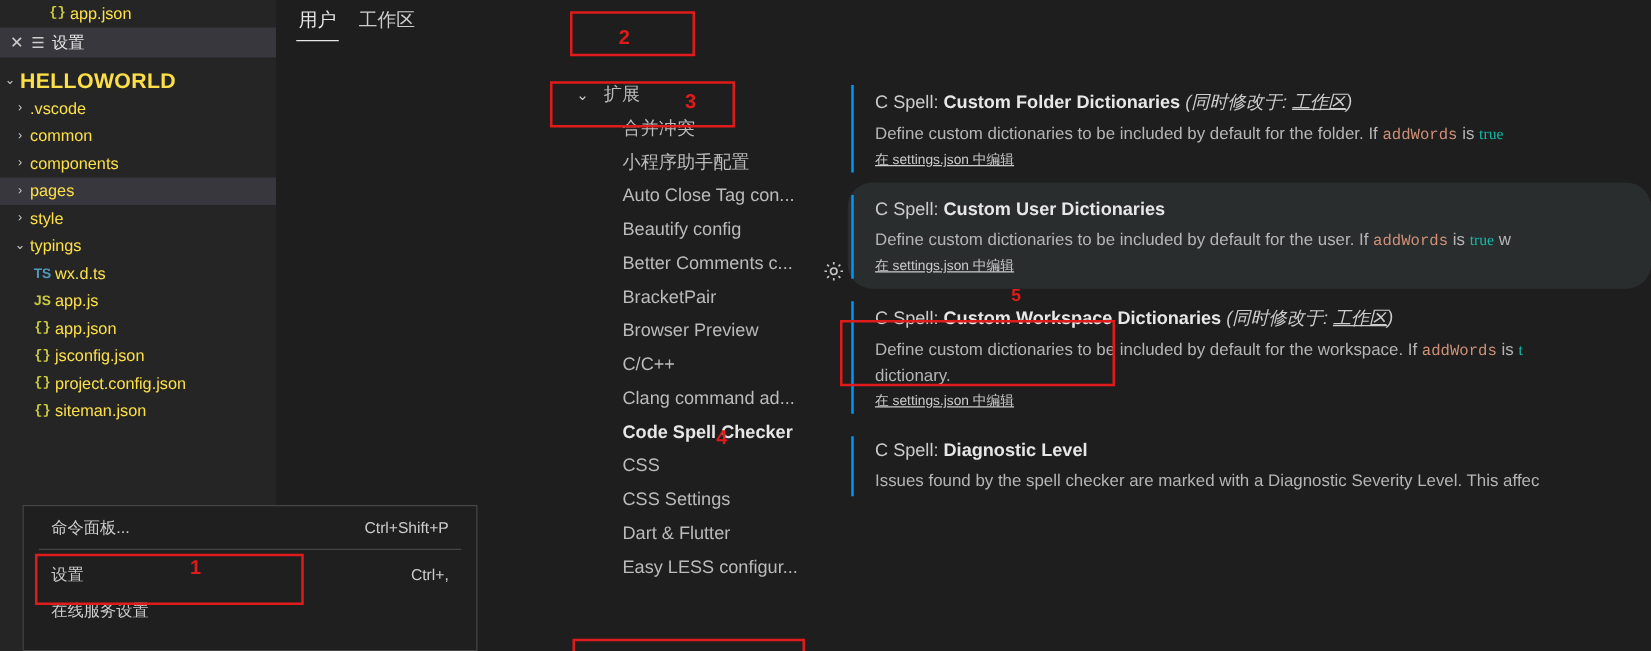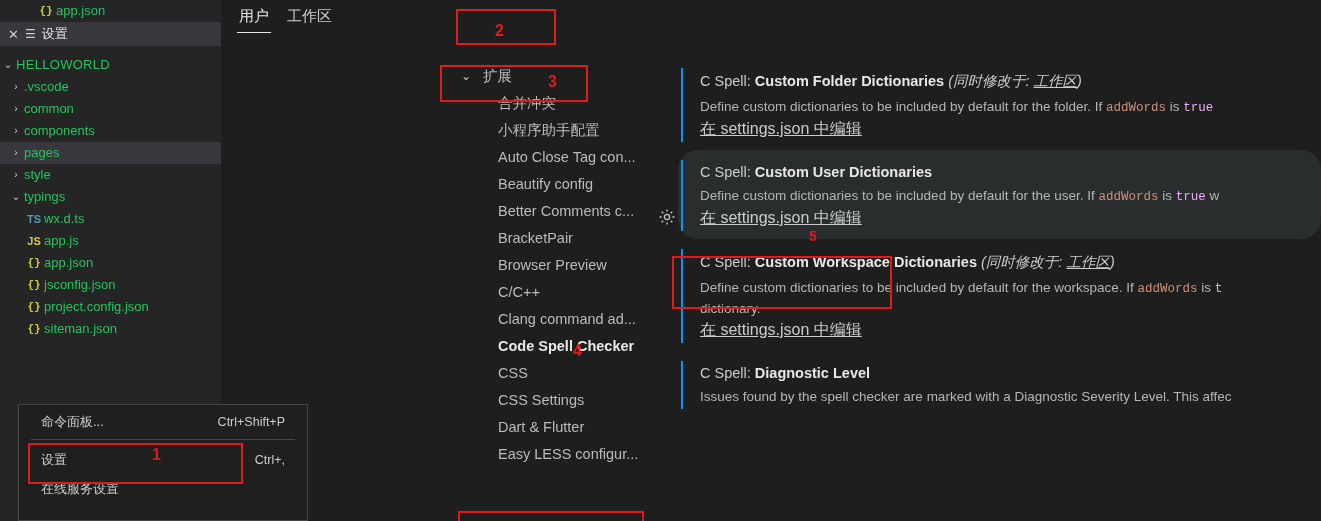--- a/index.html
+++ b/index.html
@@ -26,34 +26,34 @@
     width: 16px; display: inline-flex; align-items: center; justify-content: center;
     color: #cccccc; font-size: 10px; flex: 0 0 16px;
   }
   .tree-row .ficon {
     width: 20px; flex: 0 0 20px; text-align: center;
     font-size: 11px; font-weight: bold;
   }
   .ic-json { color: #cbcb41; font-family: "Liberation Mono", monospace; }
   .ic-ts { color: #519aba; font-size: 9px; }
   .ic-js { color: #cbcb41; font-size: 10px; }
-  .tree-label { font-size: 13px; color: #22c55e; }
-  .tree-label.bold { font-weight: normal; font-size: 13px; letter-spacing: .3px; }
+  .tree-label { font-size: 13px; color: #fde047; }
+  .tree-label.bold { font-weight: bold; font-size: 17px; letter-spacing: .3px; }
 
   .settings-tab-row {
     height: 24px; background: #37373d; display: flex; align-items: center;
     padding-left: 8px; gap: 6px;
   }
   .settings-tab-row .x { color: #cccccc; font-size: 13px; }
   .settings-tab-row .lines { color: #cccccc; font-size: 12px; }
   .settings-tab-row .lbl { color: #e7e7e7; font-size: 13px; }
 
   
   .ctxmenu {
-    position: absolute; left: 18px; top: 404px; width: 290px; height: 117px;
+    position: absolute; left: 18px; top: 404px; width: 364px; height: 117px;
     background: #1f1f1f; border: 1px solid #454545; z-index: 40;
     padding: 4px 0;
   }
   .ctx-item {
     height: 26px; display: flex; align-items: center; justify-content: space-between;
     padding: 0 22px 0 22px; color: #cccccc; font-size: 13px;
   }
   .ctx-sep { height: 1px; background: #454545; margin: 4px 12px; }
   .ctx-key { color: #cccccc; font-size: 12.5px; }
 
@@ -103,23 +103,23 @@
   }
   .stitle { font-size: 14.5px; color: #cccccc; white-space: nowrap; margin-bottom: 6px; }
   .stitle b { color: #e7e7e7; font-weight: bold; }
   .stitle .ovr { font-style: italic; color: #cccccc; }
   .stitle .ovr u { text-decoration: underline; }
   .sdesc {
     font-size: 13.5px; color: #b5b5b5; line-height: 20px;
     white-space: nowrap; overflow: hidden;
   }
   .code { font-family: "Liberation Mono", "DejaVu Sans Mono", monospace; color: #ce9178; font-size: 12.5px; }
-  .kw { font-family: Liberation Mono, monospace; color: #f0abfc; font-size: 12.5px; }
+  .kw { font-family: Liberation Serif, serif; color: #14b8a6; font-size: 12.5px; }
   .jlink {
-    display: inline-block; margin-top: 1px; font-size: 16px;
+    display: inline-block; margin-top: 1px; font-size: 11px;
     color: #cccccc; text-decoration: underline; cursor: pointer;
   }
 
   
   .anno-box { position: absolute; border: 2px solid #e01b1b; pointer-events: none; z-index: 60; }
   .anno-num {
     position: absolute; color: #e01b1b; font-size: 16px; font-weight: bold;
     font-family: "Liberation Sans", sans-serif; z-index: 61; pointer-events: none;
   }
 </style>

